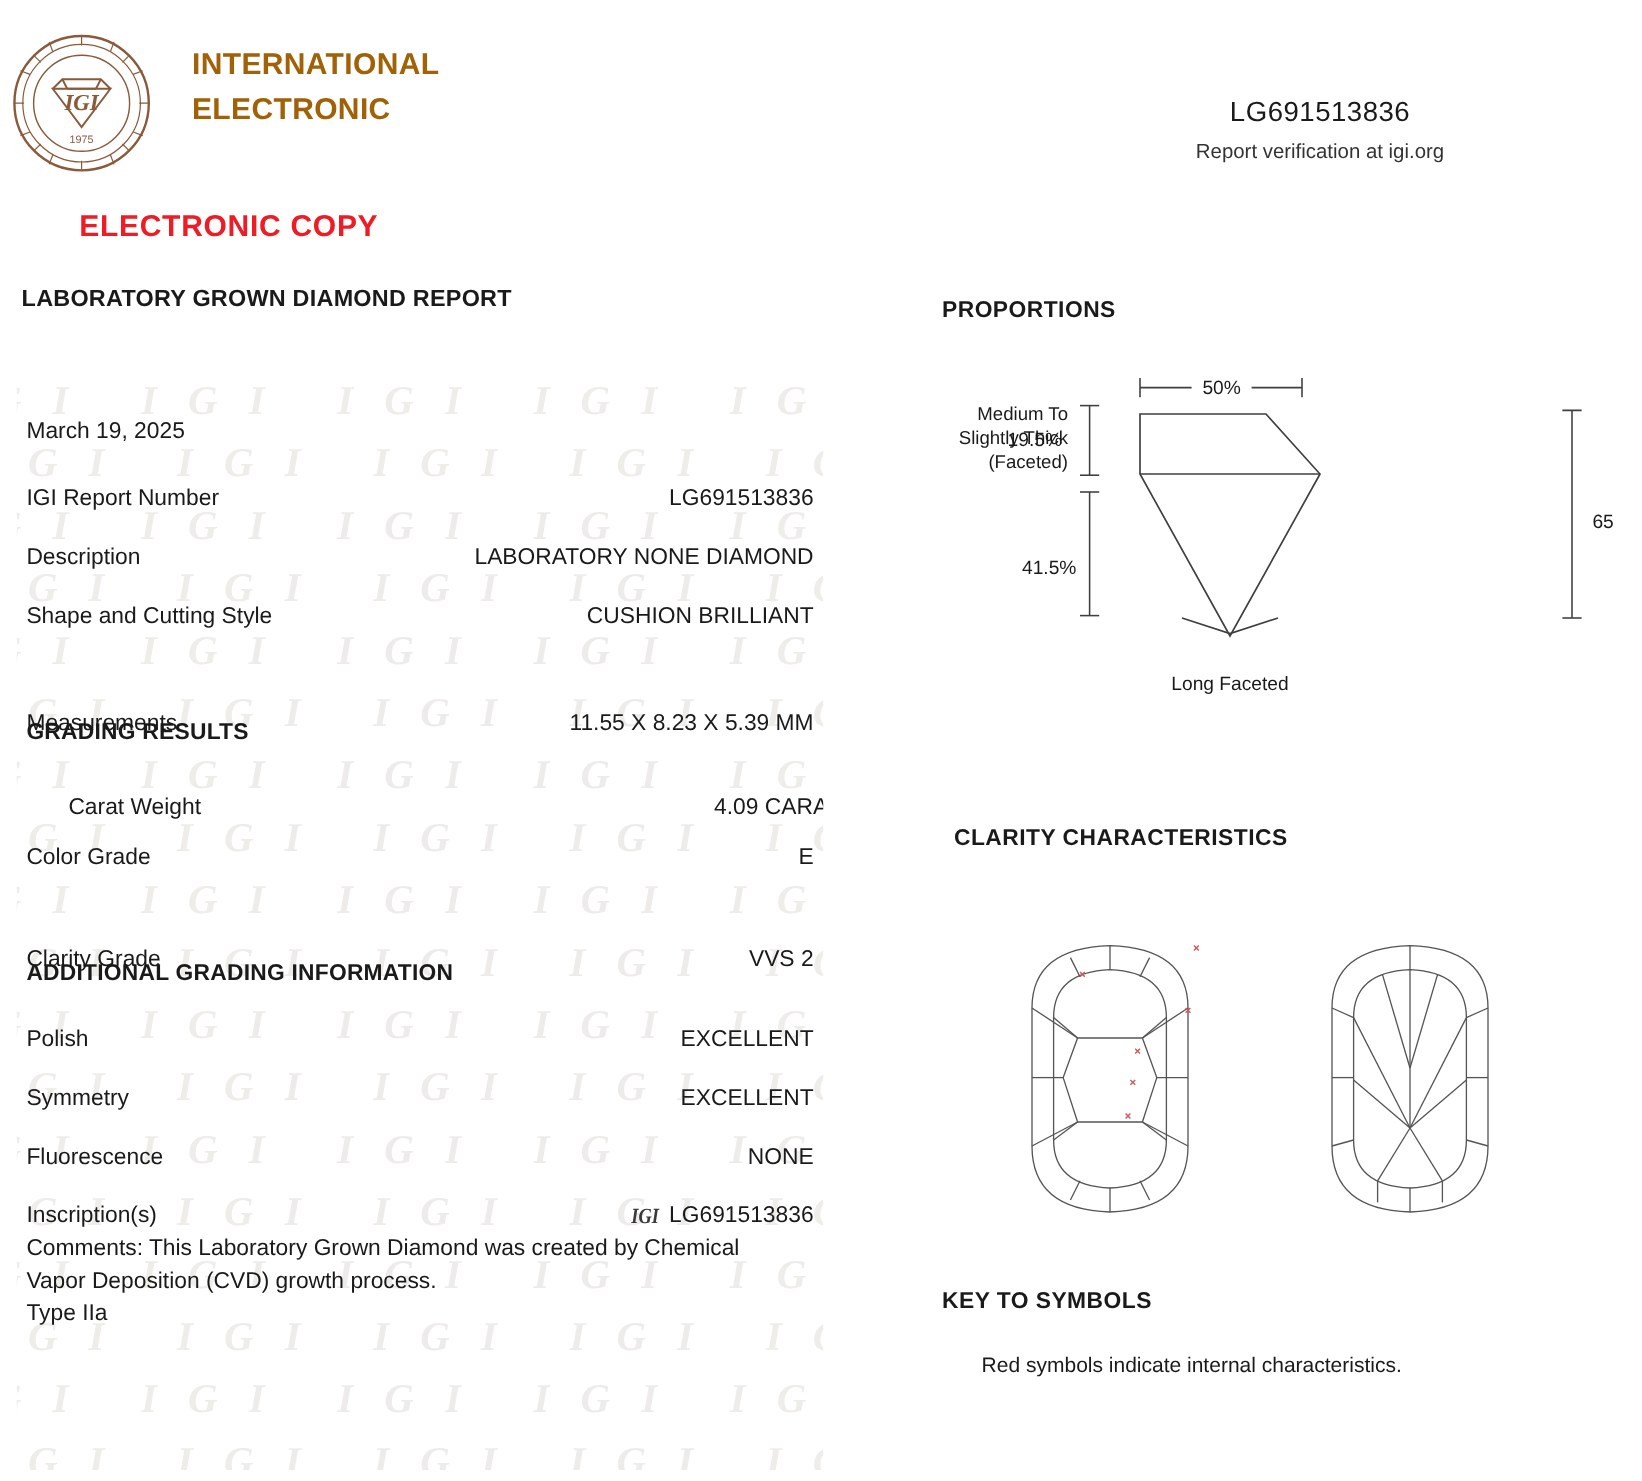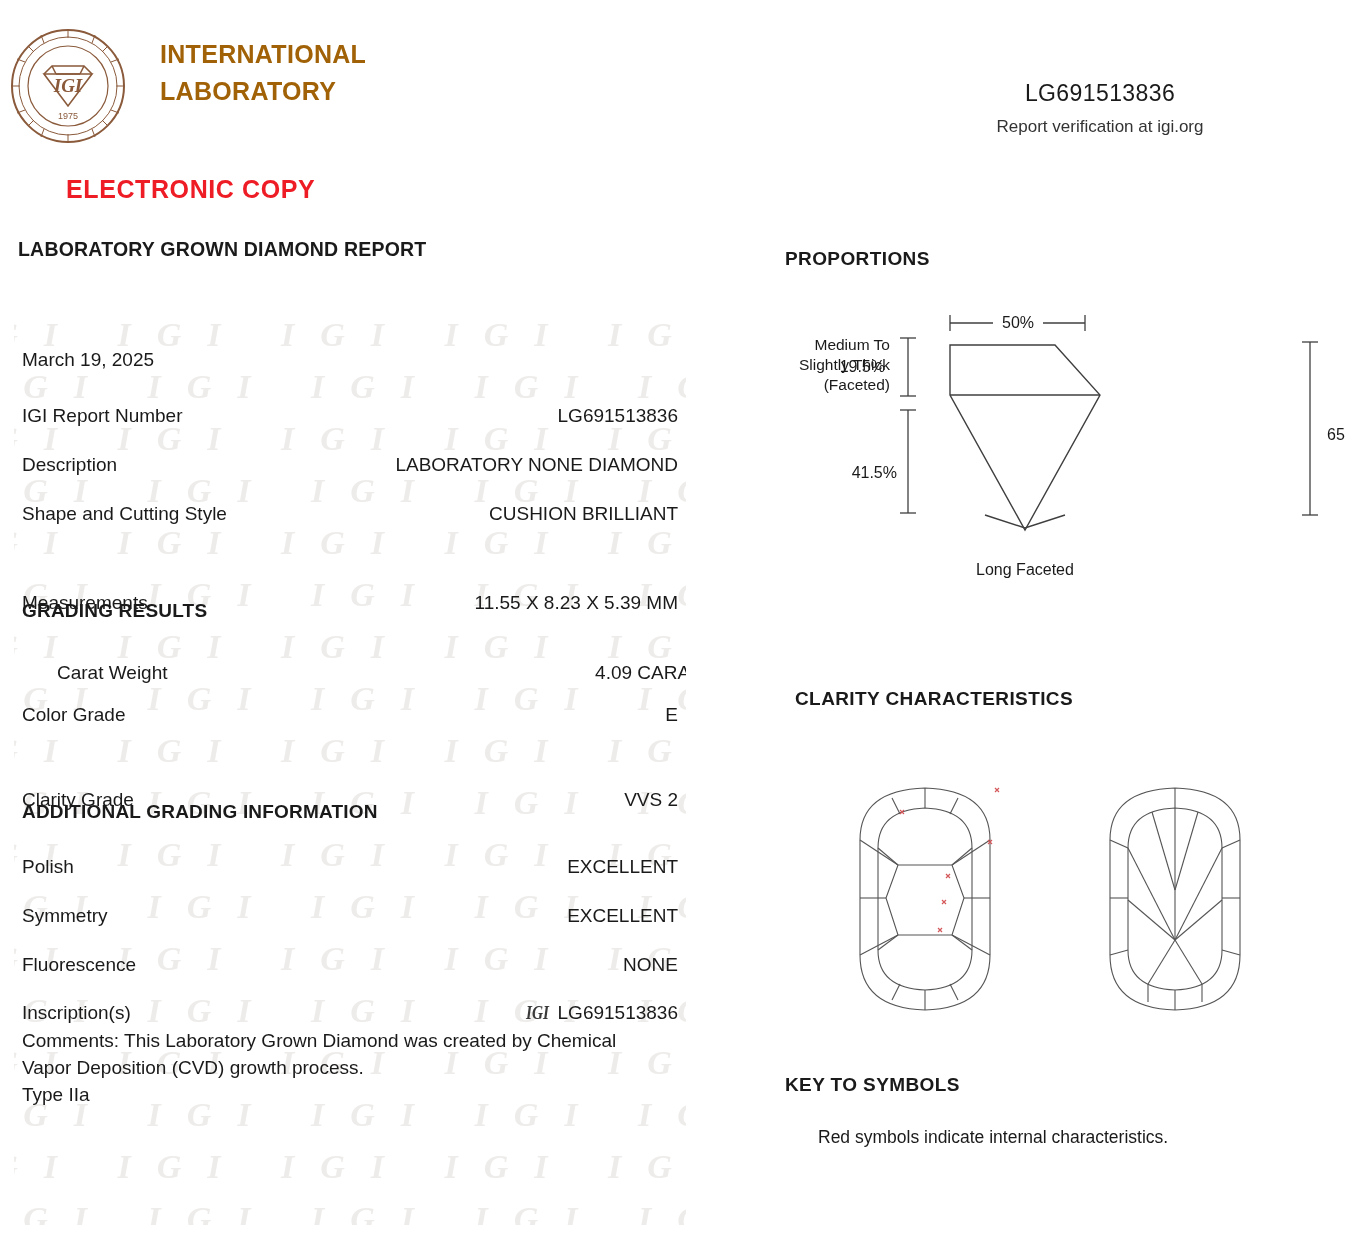--- a/index.html
+++ b/index.html
@@ -266,21 +266,21 @@
           <line x1="48" y1="48" x2="72" y2="48"></line>
         </g>
         <text x="60" y="66" text-anchor="middle" font-family="Liberation Serif, serif" font-style="italic" font-weight="bold" font-size="19" fill="#8a5a3b">IGI</text>
         <text x="60" y="93" text-anchor="middle" font-family="Liberation Sans, sans-serif" font-size="9" fill="#8a5a3b">1975</text>
       </g>
     </svg>
   </div>
 
   <div class="org-name">
     <div>INTERNATIONAL</div>
-    <div>LABORATORY</div>
+    <div>ELECTRONIC</div>
   </div>
 
   <div class="report-no">LG691513836</div>
   <div class="report-verify">Report verification at igi.org</div>
 </div>
 
 <div class="electronic-copy">ELECTRONIC COPY</div>
 <div class="report-title">LABORATORY GROWN DIAMOND REPORT</div>
 
 <div class="left-panel">

